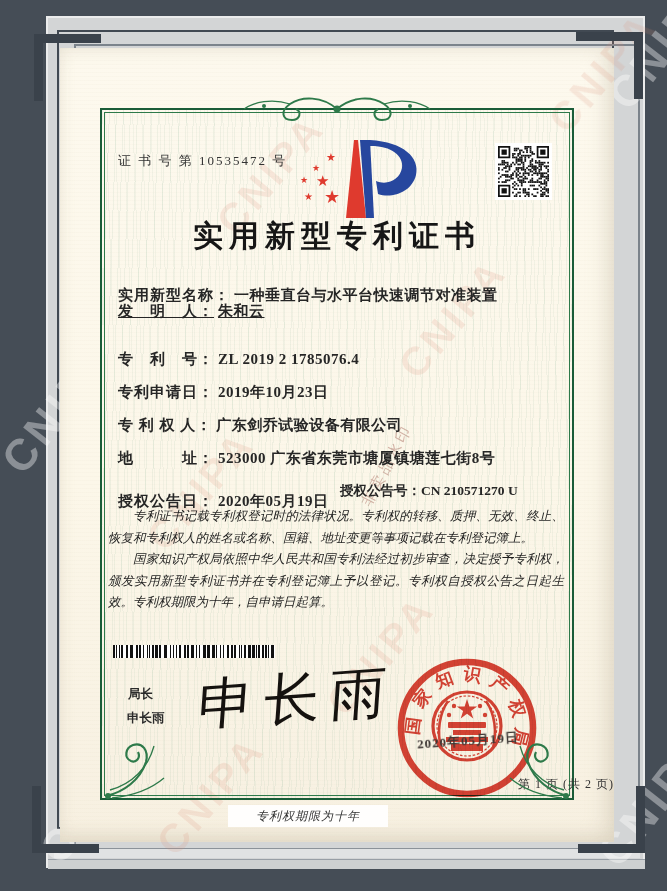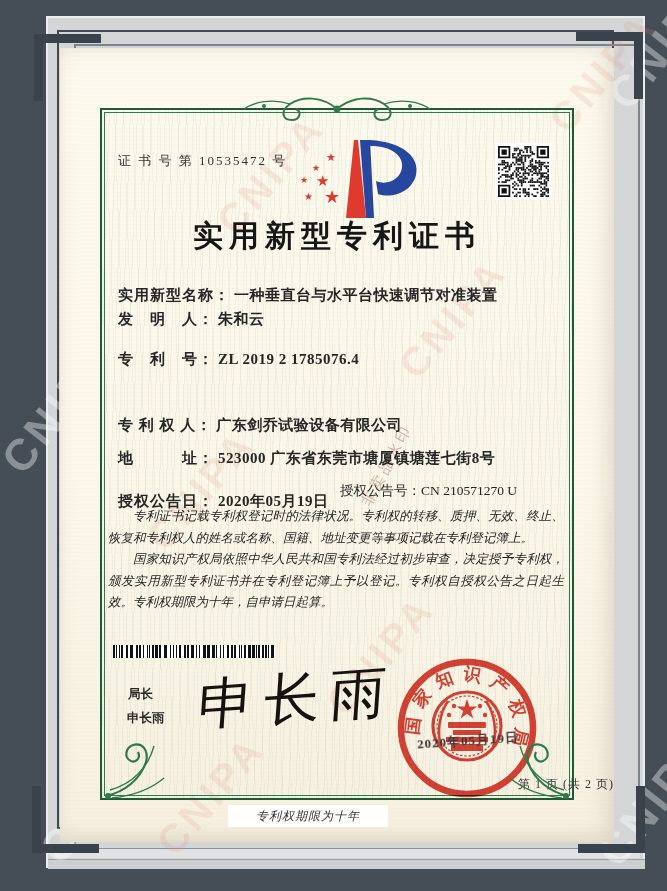--- a/index.html
+++ b/index.html
@@ -38,21 +38,21 @@
   
   .cert-no{position:absolute;left:58px;top:104px;font-size:13px;letter-spacing:2px;color:#333;}
   .logo{position:absolute;left:222px;top:88px;width:160px;height:86px;}
   .logo .star{position:absolute;color:#df3a2e;line-height:1;}
   .qr{position:absolute;left:435px;top:95px;width:57px;height:57px;background:#fff;padding:3px;box-sizing:border-box;}
   .title{position:absolute;left:0;top:168px;width:100%;text-align:center;font-size:30px;font-weight:bold;
          letter-spacing:6px;color:#161616;}
   .fld{position:absolute;left:58px;font-size:15px;font-weight:600;color:#262626;white-space:nowrap;}
   .fld .lab{letter-spacing:1px;}
   .fld .val{margin-left:4px;letter-spacing:.5px;}
-  .fld2{position:absolute;left:280px;font-size:13.5px;font-weight:400;color:#262626;white-space:nowrap;}
+  .fld2{position:absolute;left:280px;font-size:13.5px;font-weight:700;color:#262626;white-space:nowrap;}
   .body-par{position:absolute;left:48px;top:458px;width:456px;font-size:12.5px;line-height:21.5px;
             font-style:italic;color:#1f1f1f;text-align:justify;}
   .body-par p{margin:0;text-indent:2em;}
   .barcode{position:absolute;left:53px;top:597px;width:162px;height:13px;background:#fff;}
   .dir-title{position:absolute;left:68px;top:638px;font-family:Liberation Sans, sans-serif;
              font-weight:bold;font-size:12.5px;color:#2a2a2a;}
   .dir-name{position:absolute;left:67px;top:662px;font-family:"Liberation Sans","DejaVu Sans",sans-serif;
             font-weight:bold;font-size:12.5px;color:#2a2a2a;}
   .sig{position:absolute;left:138px;top:612px;width:240px;font-size:56px;color:#15120f;letter-spacing:10px;
        transform:rotate(-4deg) skewX(-8deg);white-space:nowrap;}
@@ -446,25 +446,28 @@
             <rect x="28" y="28" width="1" height="1"></rect>
           </g>
       </g>
     </svg>
 
     <div class="title">实用新型专利证书</div>
 
     <div class="fld" style="top:238px;">
       <span class="lab">实用新型名称：</span><span class="val">一种垂直台与水平台快速调节对准装置</span>
     </div>
-    <div class="fld" style="top:262px;">
+    <div class="fld" style="top:254px;text-decoration:underline;">
       <span class="lab">发　明　人：</span><span class="val">朱和云</span>
     </div>
     <div class="fld" style="top:302px;text-align:right;">
       <span class="lab">专　利　号：</span><span class="val">ZL 2019 2 1785076.4</span>
+    </div>
+    <div class="fld" style="top:335px;">
+      <span class="lab">专利申请日：</span><span class="val">2019年10月23日</span>
     </div>
     <div class="fld" style="top:368px;">
       <span class="lab">专 利 权 人：</span><span class="val">广东剑乔试验设备有限公司</span>
     </div>
     <div class="fld" style="top:401px;">
       <span class="lab">地　　　址：</span><span class="val">523000 广东省东莞市塘厦镇塘莲七街8号</span>
     </div>
     <div class="fld" style="top:444px;">
       <span class="lab">授权公告日：</span><span class="val">2020年05月19日</span>
     </div>

